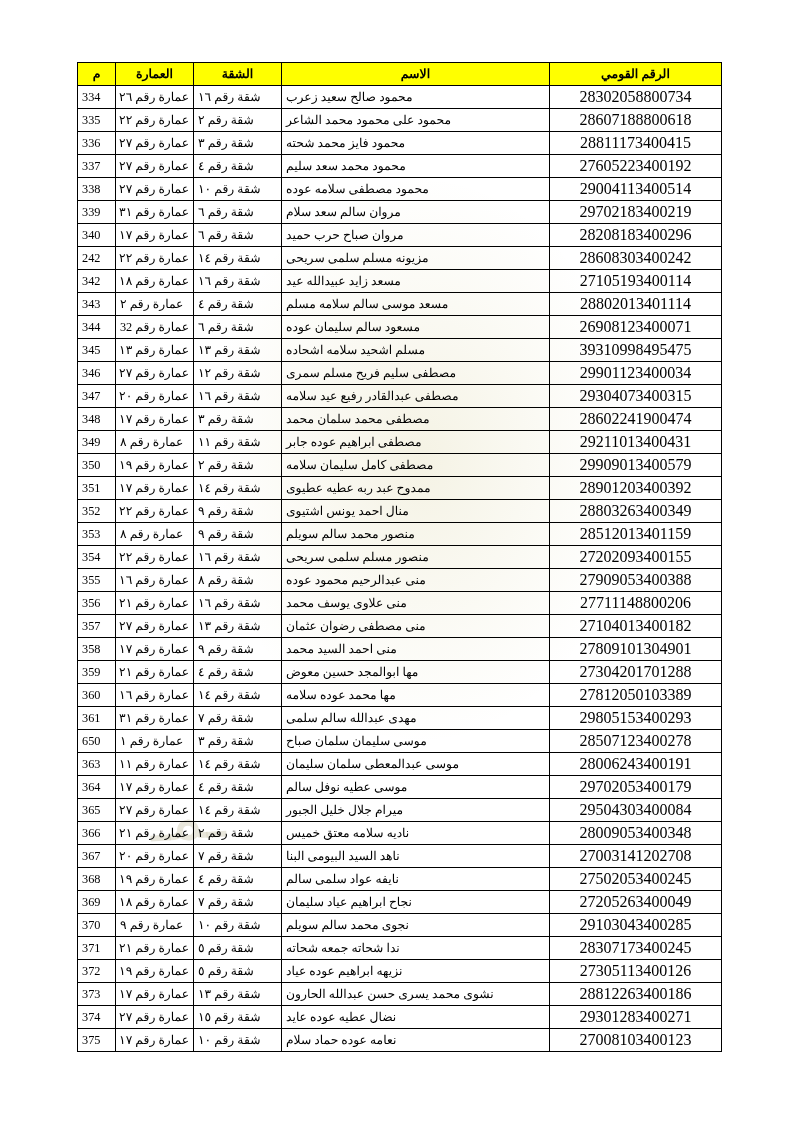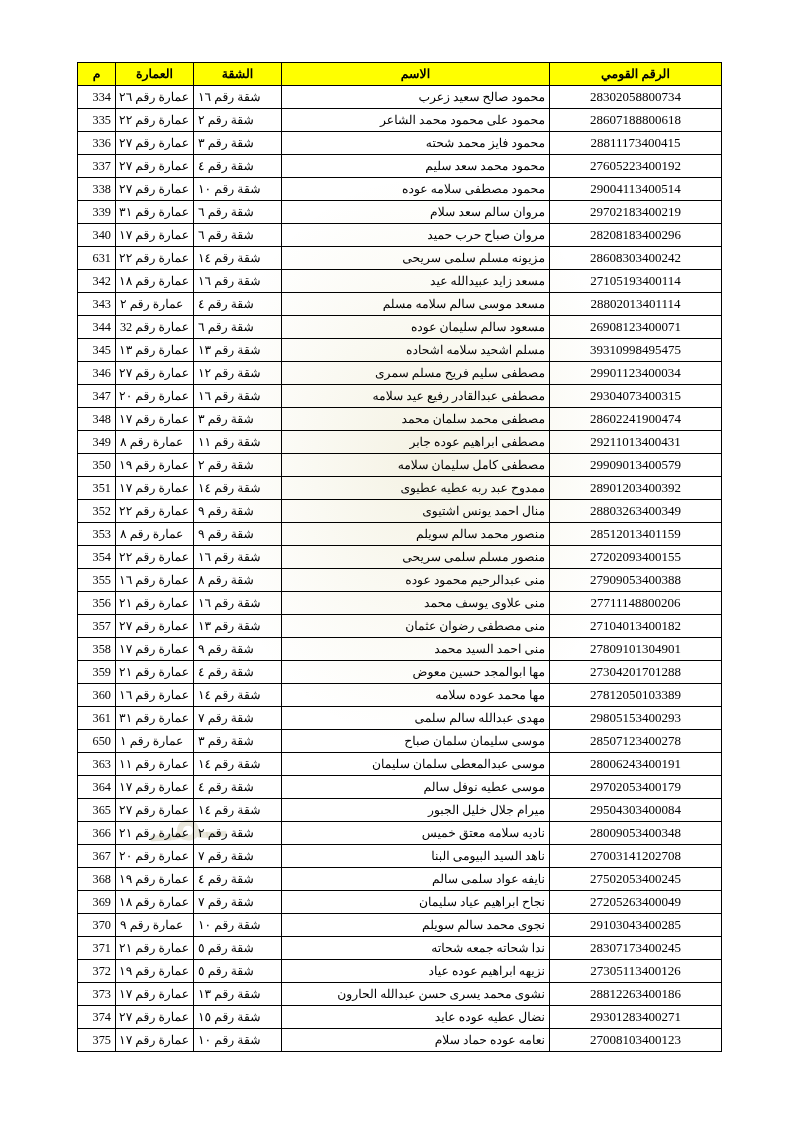--- a/index.html
+++ b/index.html
@@ -76,25 +76,25 @@
     height: 22px;
   }
 
   
   col.c-id      { width: 172px; }
   col.c-name    { width: 268px; }
   col.c-apt     { width: 88px; }
   col.c-bld     { width: 78px; }
   col.c-seq     { width: 38px; }
 
-  td.id    { text-align: center; direction: ltr; font-size: 13px; }
-  td.name  { text-align: right; }
+  td.id    { text-align: center; direction: ltr; font-size: 16px; }
+  td.name  { text-align: left; }
   td.apt   { text-align: left; }
   td.bld   { text-align: left; }
-  td.seq   { text-align: right; direction: ltr; }
+  td.seq   { text-align: left; direction: ltr; }
 
   tbody tr:nth-child(even) td {
     background: rgba(255,255,255,0.0);
   }
 </style>
 </head>
 <body>
 
 <div class="watermark">
   <div class="wm-circle"></div>
@@ -167,21 +167,21 @@
           <td class="name">مروان صباح حرب حميد</td>
           <td class="apt">شقة رقم ٦</td>
           <td class="bld">عمارة رقم ١٧</td>
           <td class="seq">340</td>
         </tr>
         <tr>
           <td class="id">28608303400242</td>
           <td class="name">مزيونه مسلم سلمى سريحى</td>
           <td class="apt">شقة رقم ١٤</td>
           <td class="bld">عمارة رقم ٢٢</td>
-          <td class="seq">631</td>
+          <td class="seq">242</td>
         </tr>
         <tr>
           <td class="id">27105193400114</td>
           <td class="name">مسعد زايد عبيدالله عيد</td>
           <td class="apt">شقة رقم ١٦</td>
           <td class="bld">عمارة رقم ١٨</td>
           <td class="seq">342</td>
         </tr>
         <tr>
           <td class="id">28802013401114</td>

